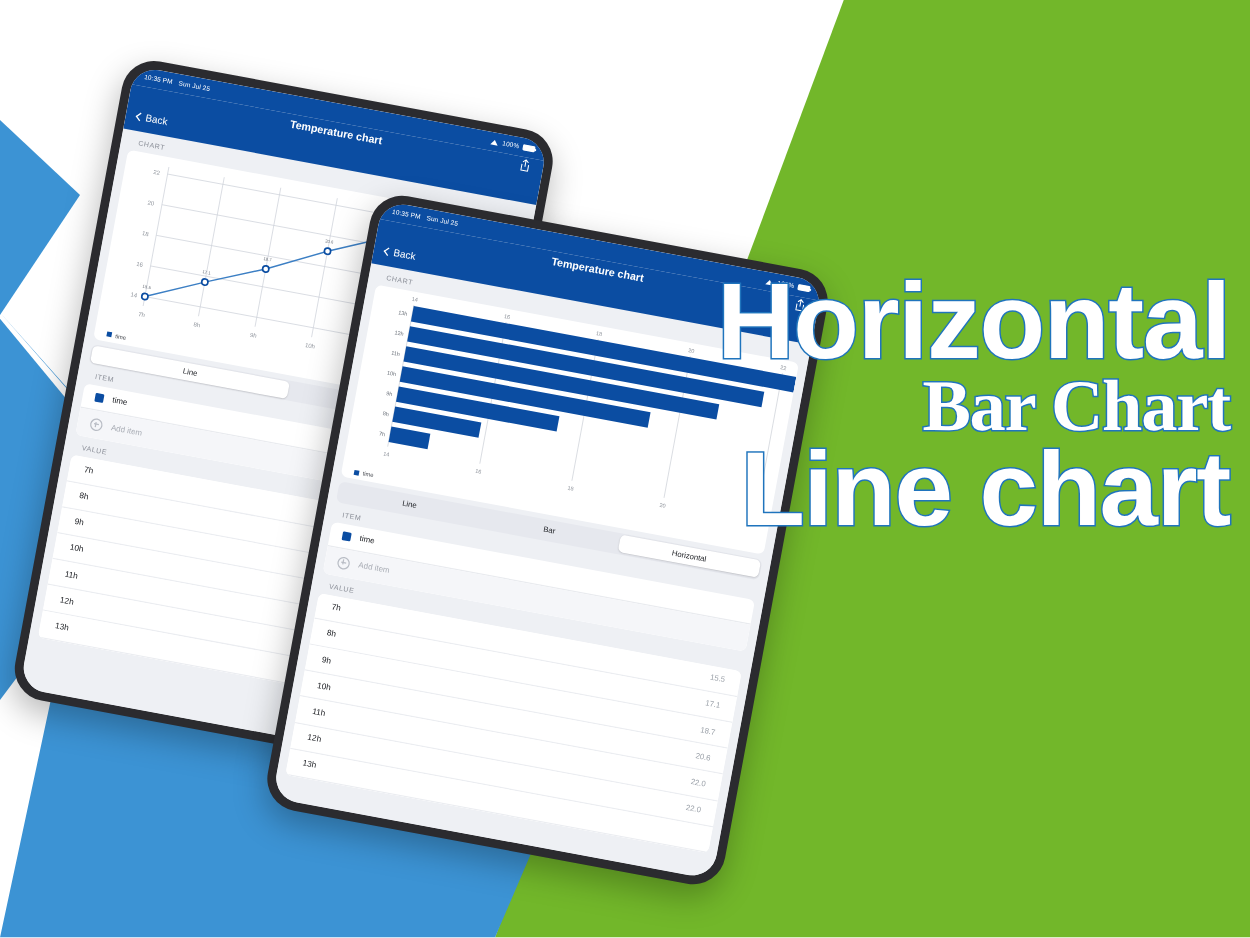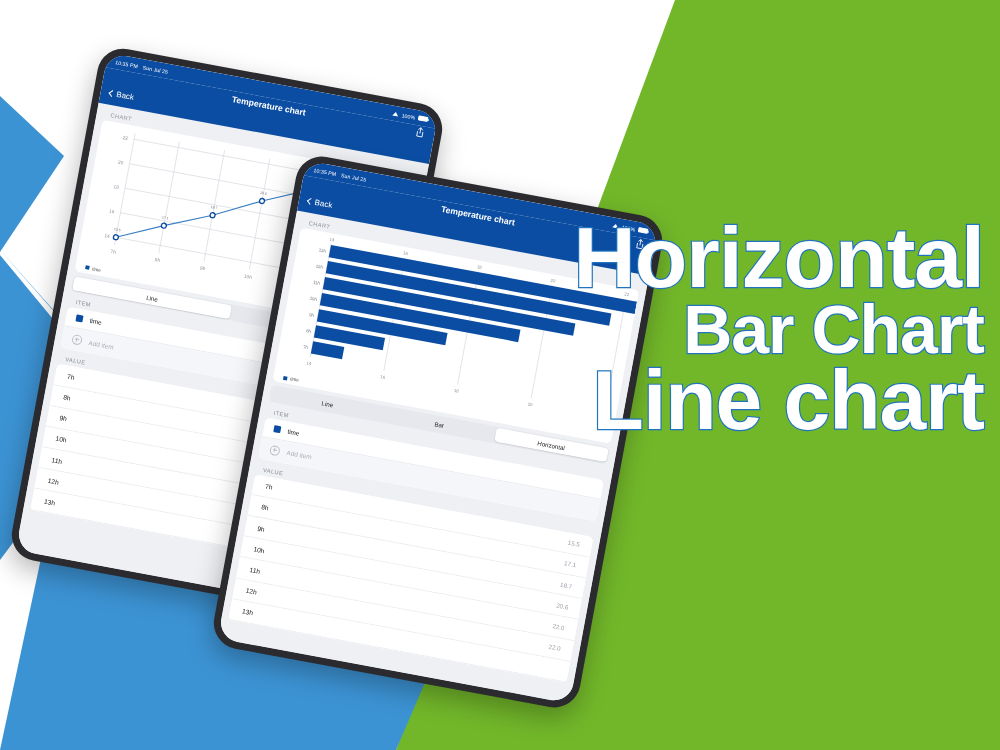--- a/index.html
+++ b/index.html
@@ -148,21 +148,21 @@
     position:absolute;right:16px;top:218px;width:470px;
     text-align:right;line-height:.93;
     font-size:86px;font-weight:700;
     color:#ffffff;
     -webkit-text-stroke:2.4px #1f74bd;
     paint-order:stroke fill;
     letter-spacing:-1px;
     pointer-events:none;
   }
   .headline div{display:block;}
-  .hl2{font-size:68px;}
+  .hl2{font-size:58px;font-family:Liberation Serif, serif;}
   .hl3{font-size:84px;}
 </style>
 </head>
 <body>
 
 <div class="bg">
   <svg width="1000" height="750" viewBox="0 0 1000 750">
     <rect x="0" y="0" width="1000" height="750" fill="#ffffff"></rect>
     <polygon points="1000,0 1000,750 396,750 675,0" fill="#72b72a"></polygon>
     <polygon points="0,96 64,156 0,252" fill="#3c93d4"></polygon>

